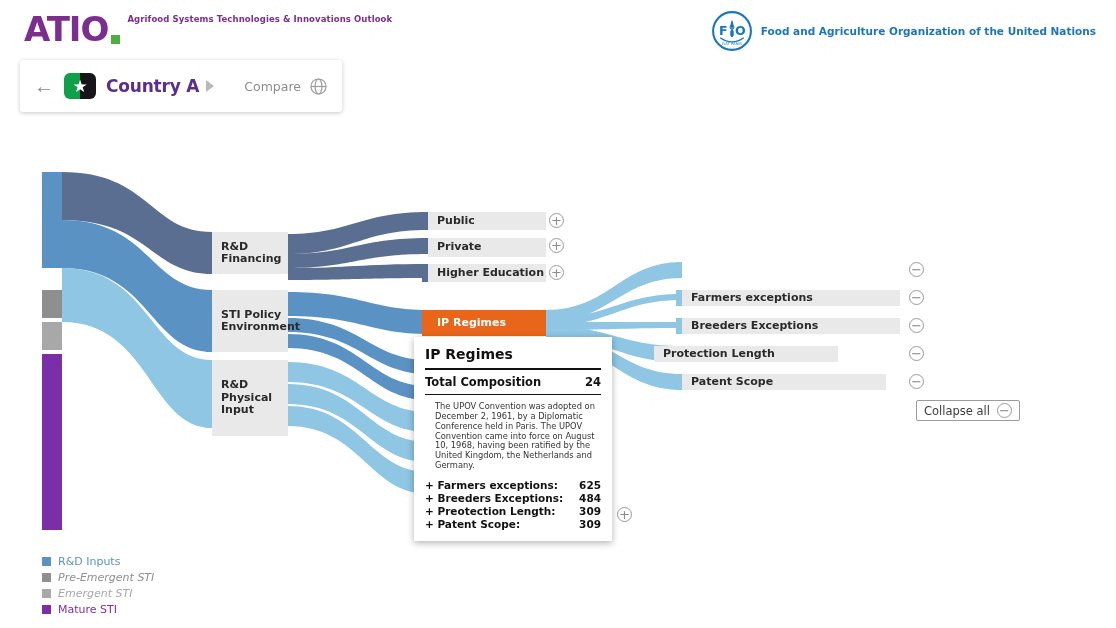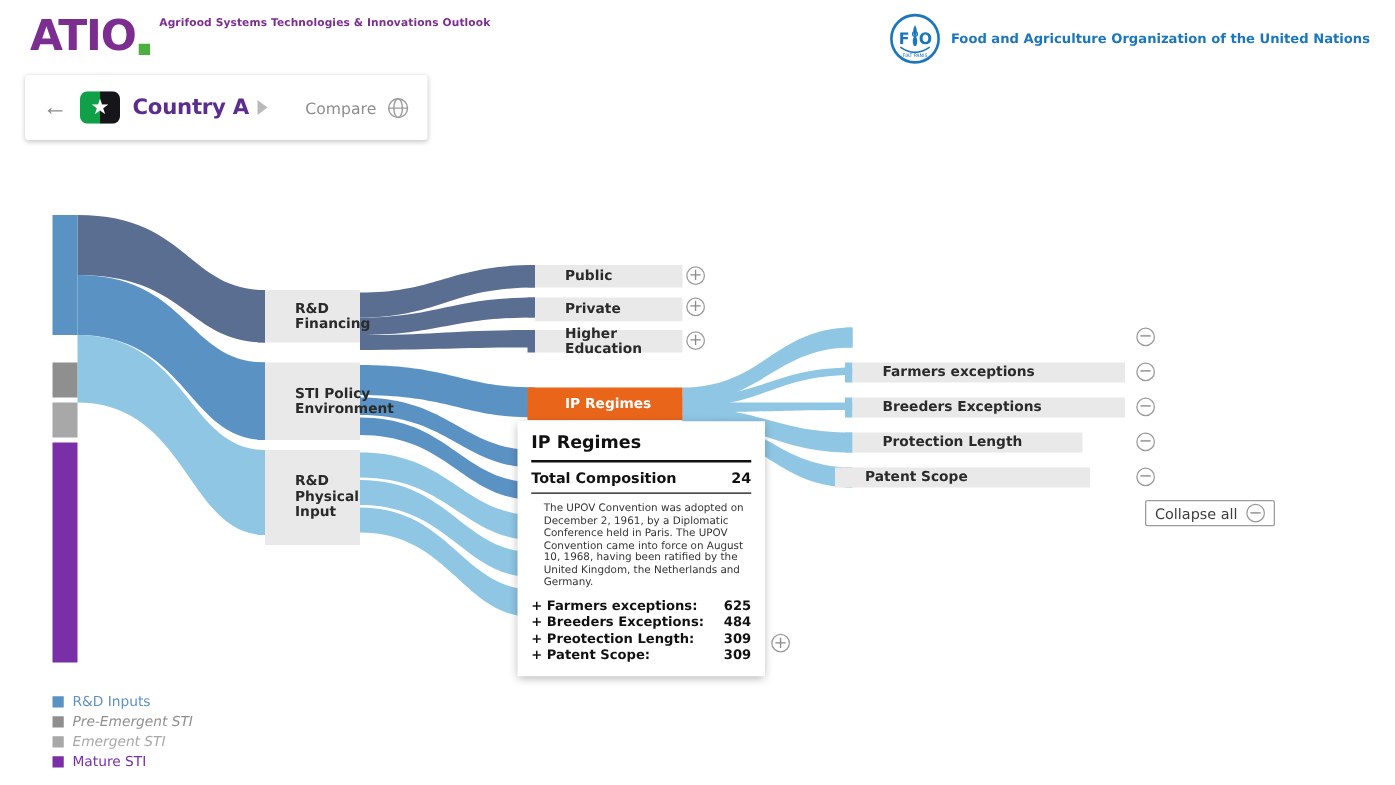--- a/index.html
+++ b/index.html
@@ -69,21 +69,21 @@
 
   
   #sankey { position:absolute; left:0; top:150px; width:1116px; height:400px; }
 
   
   .chip {
     position:absolute; background:#e9e9e9;
     display:flex; align-items:center;
     font-family:"DejaVu Sans", sans-serif;
     font-size:11px; font-weight:bold; color:#2a2a2a;
-    padding-left:24px; white-space:pre-line; line-height:12.5px;
+    padding-left:9px; white-space:pre-line; line-height:12.5px;
   }
   .chip.orange { background:#e8651a; color:#ffffff; }
   .chip.plain  { background:#e9e9e9; }
 
   
   .pm {
     position:absolute; width:15px; height:15px; border-radius:50%;
     border:1.4px solid #9a9a9a; color:#8c8c8c;
     display:flex; align-items:center; justify-content:center;
     font-size:13px; line-height:1; cursor:pointer; background:transparent;
@@ -268,27 +268,27 @@
     </div>
     <div class="pm" style="left:909px;top:140px;">−</div>
 
     <div style="position:absolute;left:676px;top:168px;width:6px;height:16px;background:#8ec6e4;"></div>
     <div class="chip" style="left:682px;top:168px;width:218px;height:16px;">
       <span>Breeders Exceptions</span>
     </div>
     <div class="pm" style="left:909px;top:168px;">−</div>
 
     <div style="position:absolute;left:676px;top:196px;width:6px;height:16px;background:#8ec6e4;"></div>
-    <div class="chip" style="left:682px;top:196px;width:184px;height:16px;text-align:right;">
+    <div class="chip" style="left:654px;top:196px;width:184px;height:16px;text-align:right;">
       <span>Protection Length</span>
     </div>
     <div class="pm" style="left:909px;top:196px;">−</div>
 
     <div style="position:absolute;left:676px;top:224px;width:6px;height:16px;background:#8ec6e4;"></div>
-    <div class="chip" style="left:668px;top:224px;width:204px;height:16px;text-align:right;">
+    <div class="chip" style="left:682px;top:224px;width:204px;height:16px;text-align:right;">
       <span>Patent Scope</span>
     </div>
     <div class="pm" style="left:909px;top:224px;">−</div>
 
     <div class="collapse-btn" style="left:916px;top:250px;">
       <span>Collapse all</span>
       <span class="pm">−</span>
     </div>
 
     <div class="tooltip" style="left:414px;top:187px;">

